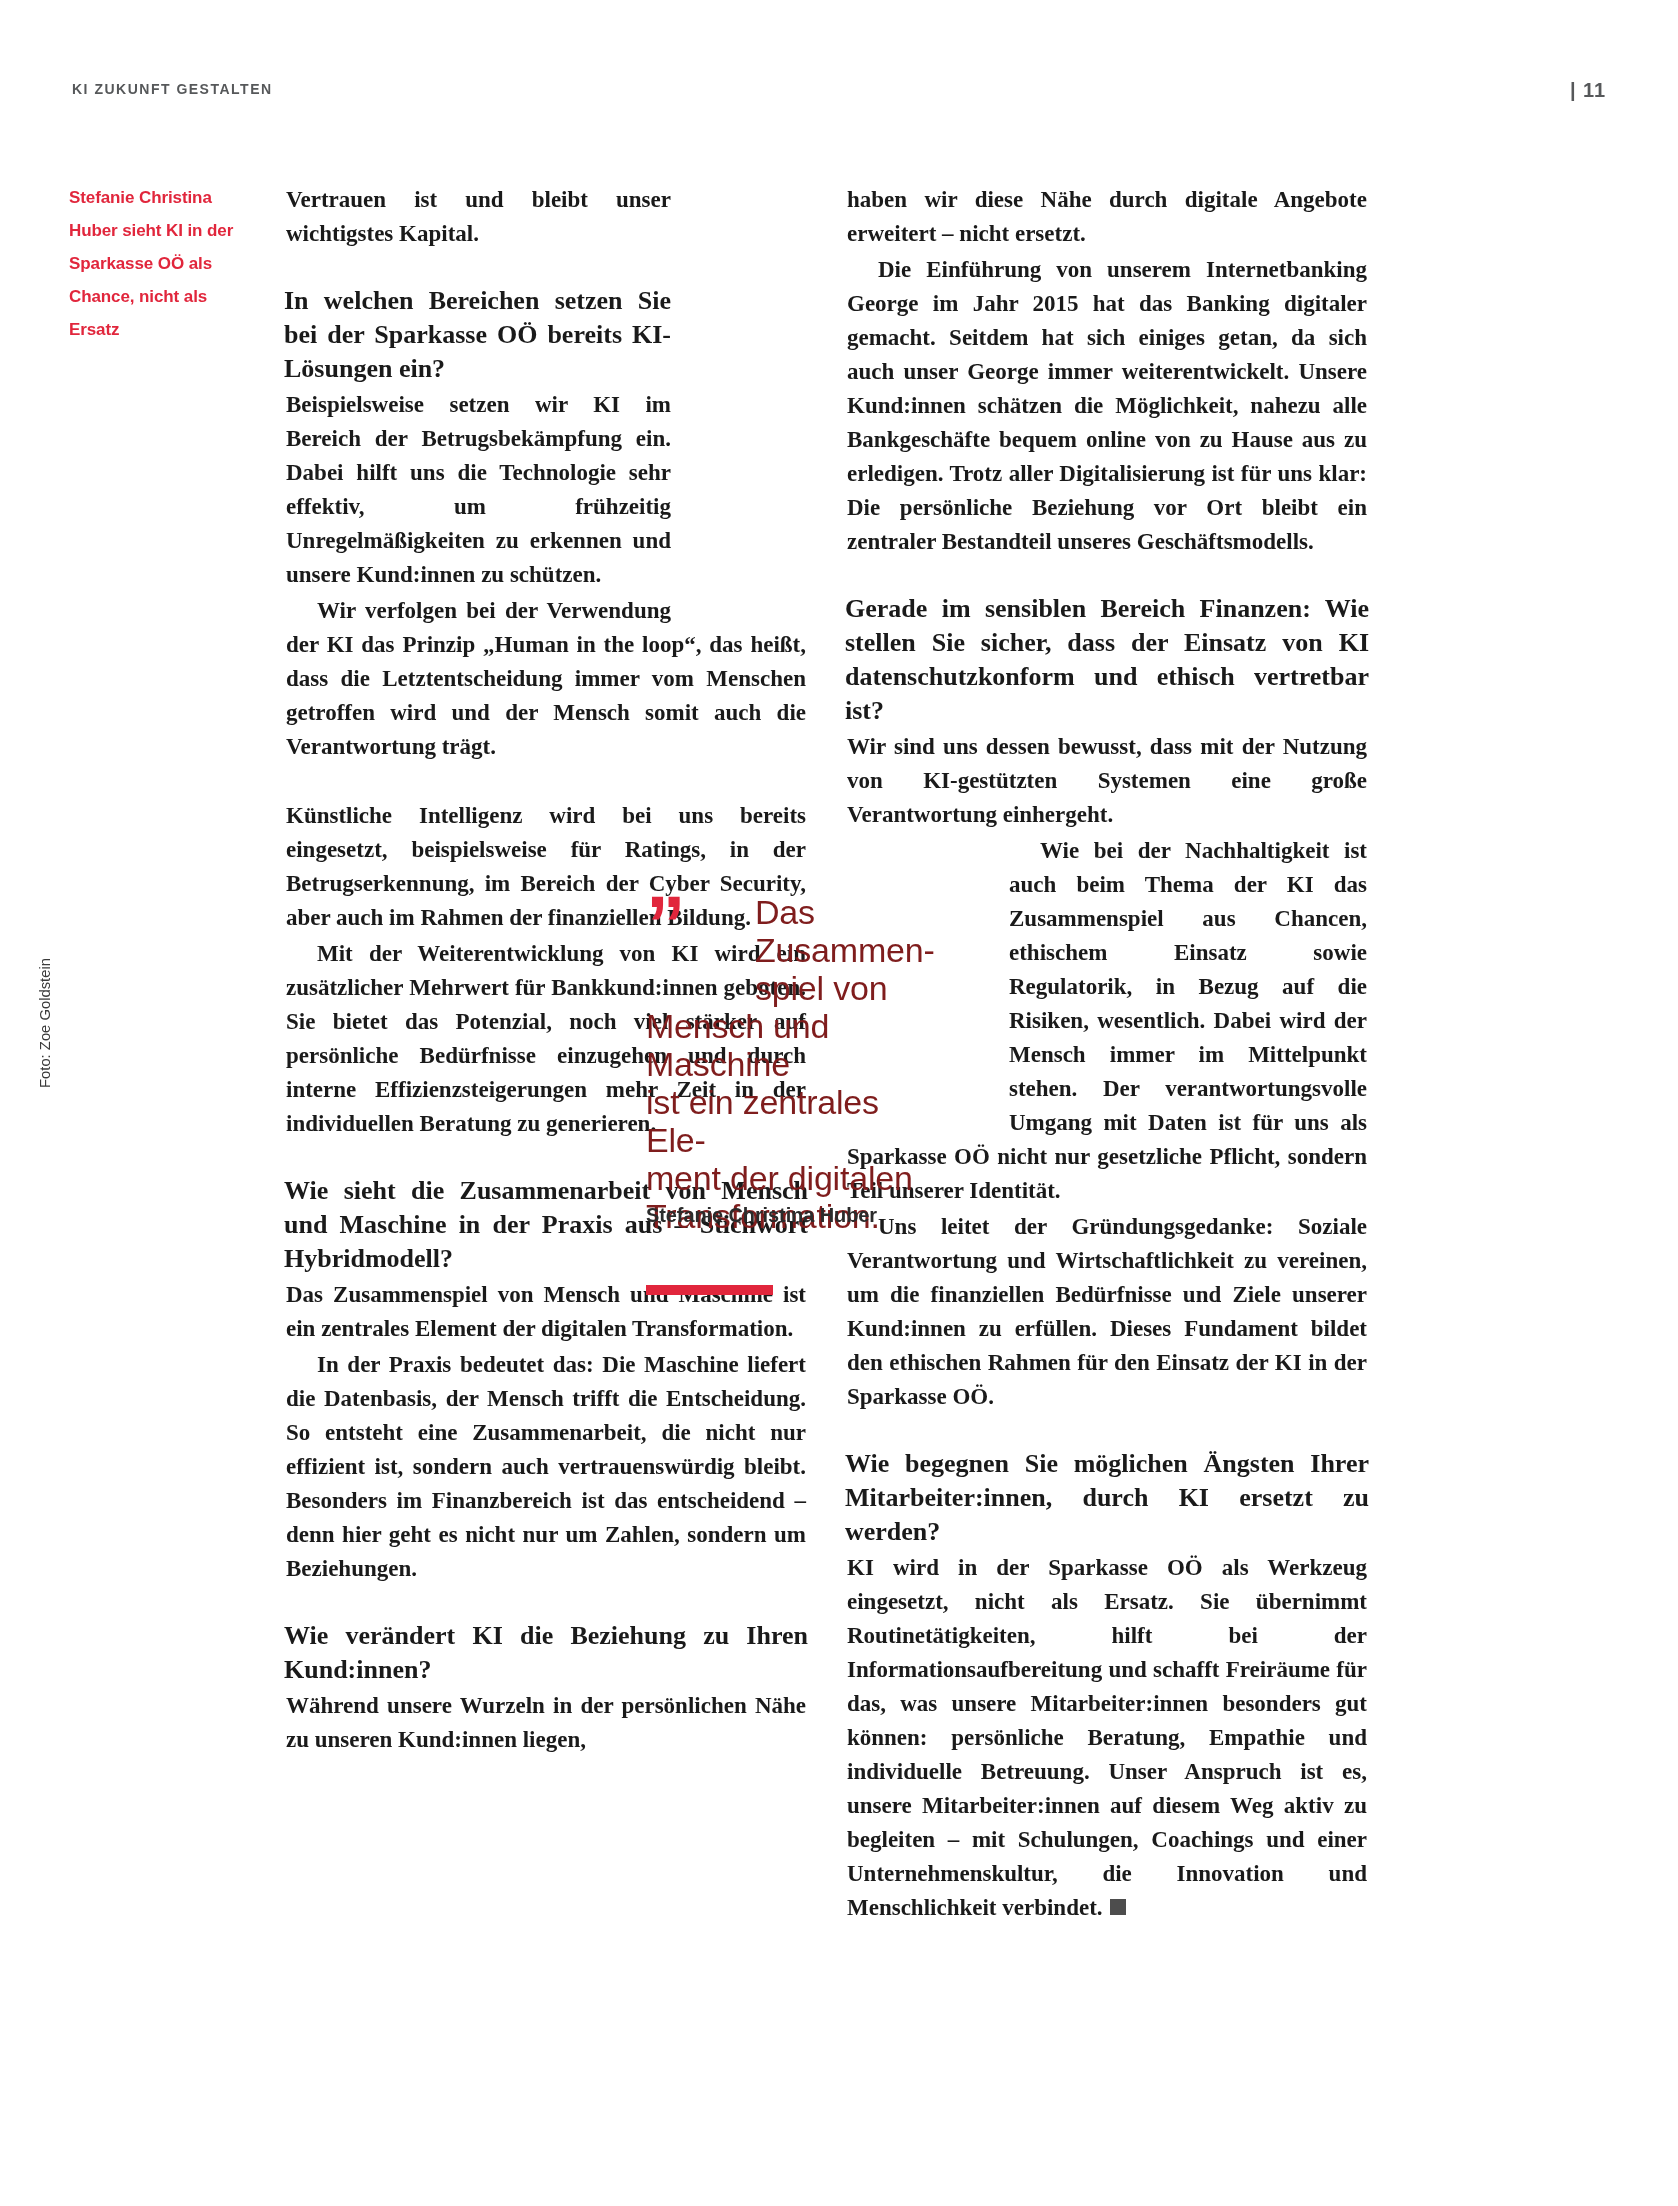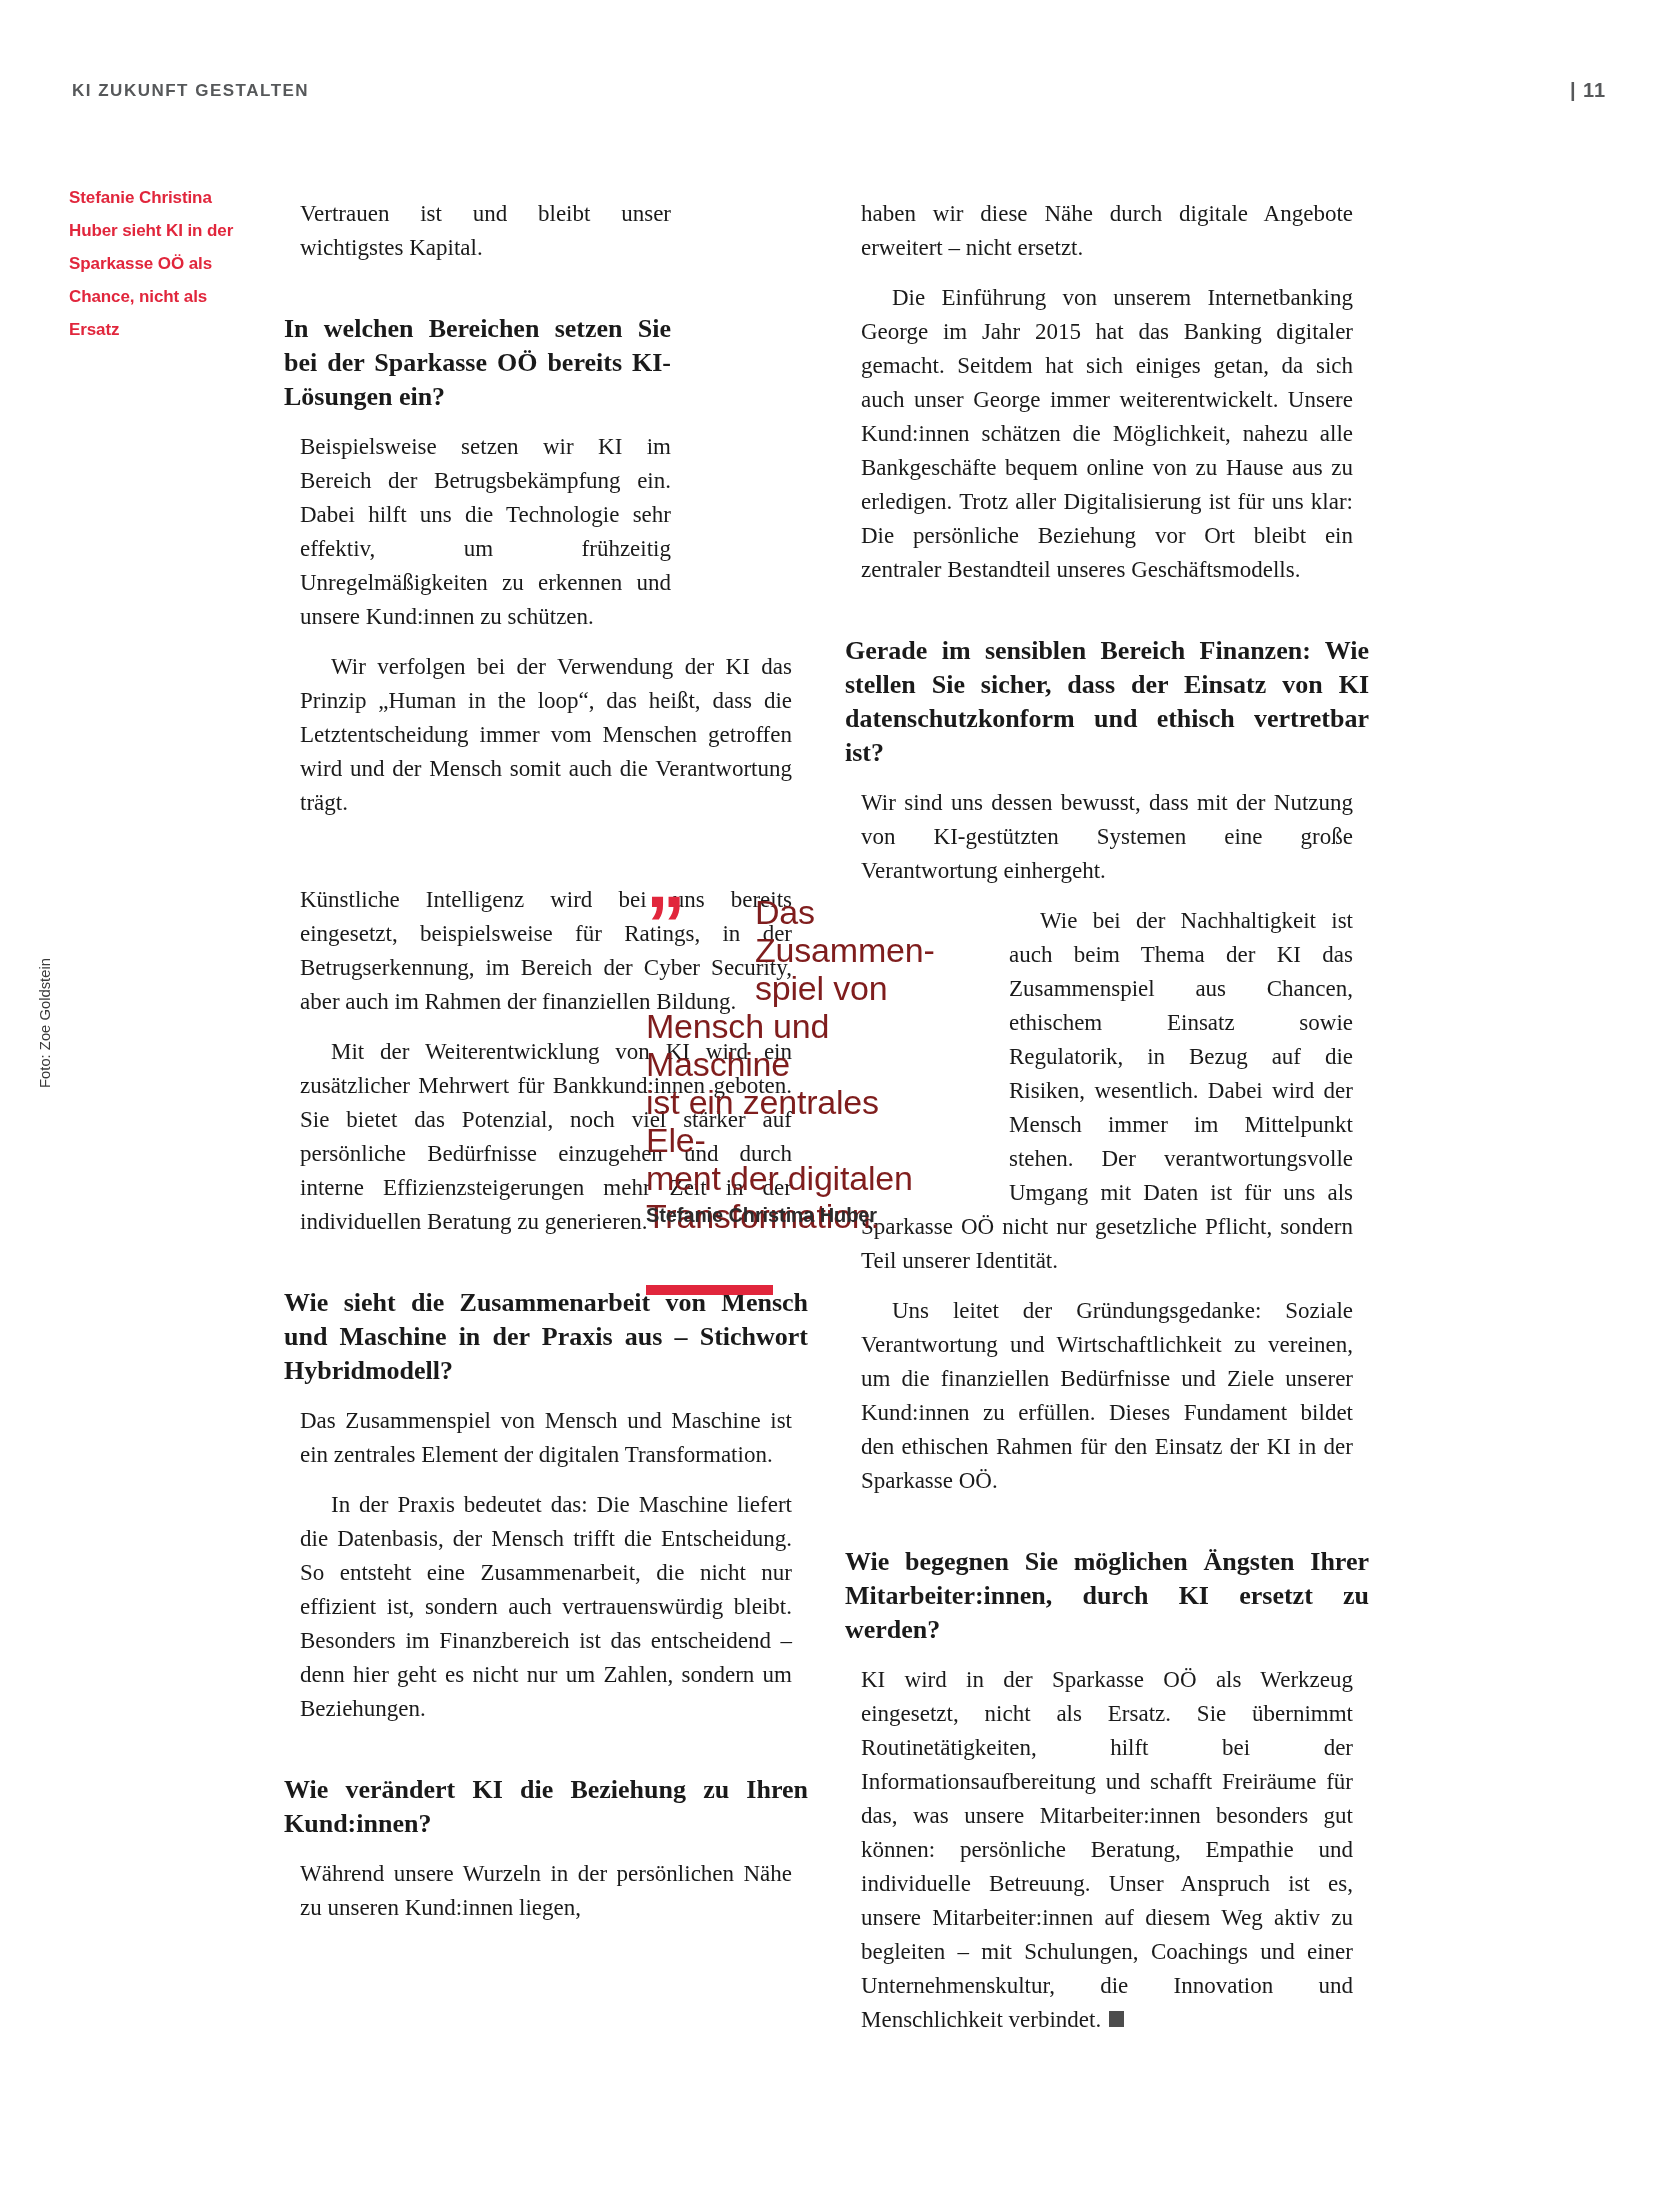--- a/index.html
+++ b/index.html
@@ -15,21 +15,21 @@
     color: #1a1a1a;
     overflow: hidden;
   }
 
   
   #running-head {
     position: absolute;
     left: 72px;
     top: 81px;
     font-family: "Liberation Sans", sans-serif;
-    font-size: 17px;
+    font-size: 14px;
     letter-spacing: 1.5px;
     font-weight: 600;
     color: #56585a;
     text-transform: uppercase;
     white-space: nowrap;
   }
   #folio {
     position: absolute;
     right: 73px;
     top: 79px;
@@ -76,21 +76,21 @@
     top: 181px;
     font-size: 23px;
     line-height: 34px;
     text-align: justify;
     text-justify: inter-word;
     hyphens: manual;
   }
   #col-left  { left: 284px;  width: 524px; }
   #col-right { left: 845px;  width: 524px; }
 
-  .col p { margin: 16px; }
+  .col p { margin: 2px; font-weight: bold; }
   .col p.indent { text-indent: 31px; }
   .col h3 {
     margin: 0;
     font-size: 26px;
     line-height: 34px;
     font-weight: bold;
     text-align: justify;
   }
   .spacer-q { height: 31px; }
 

